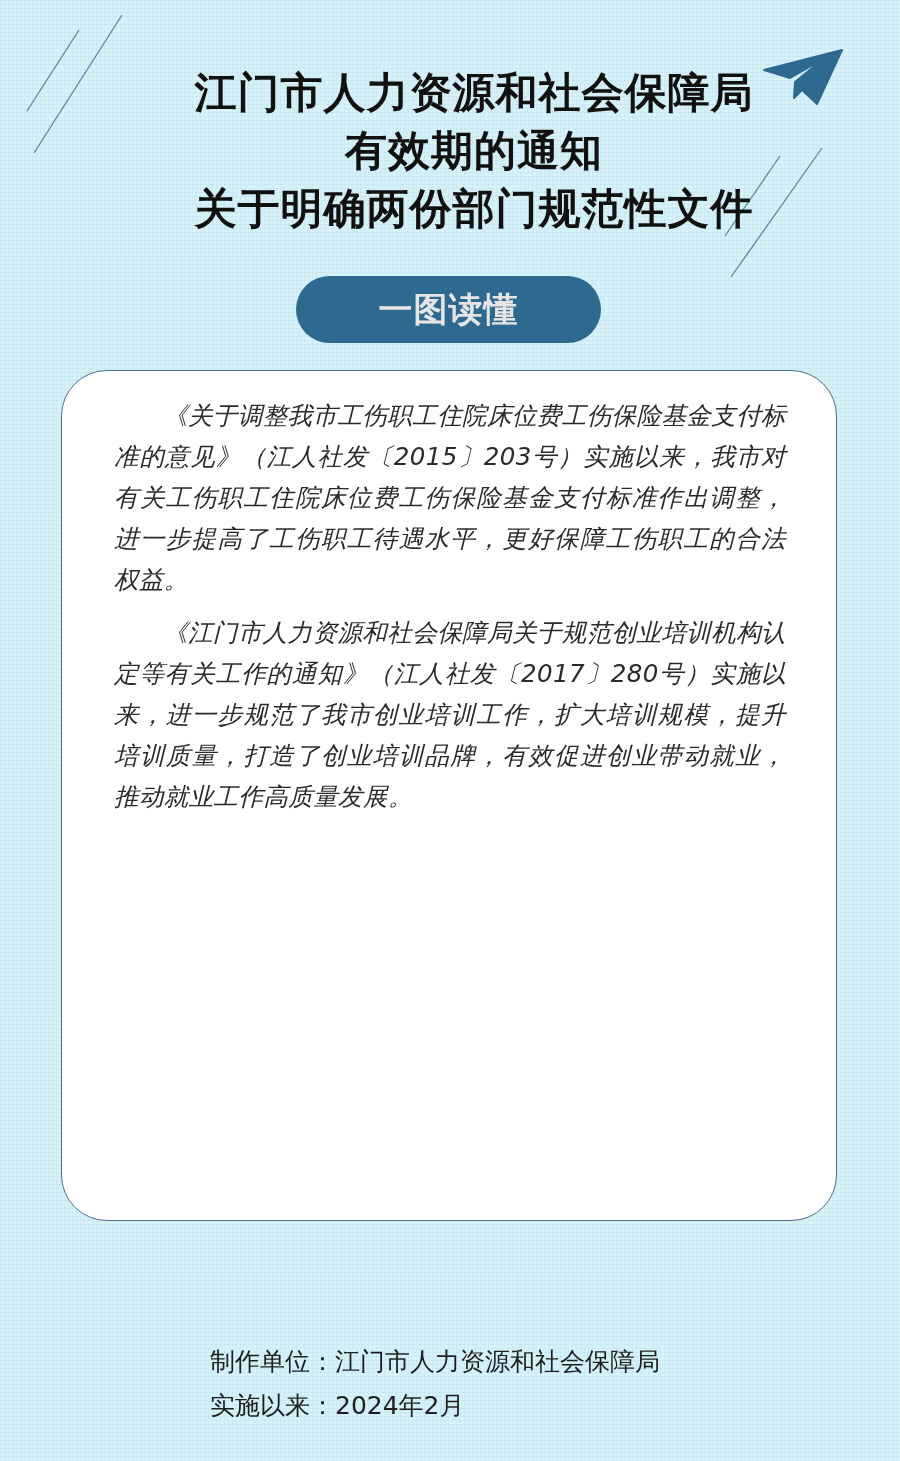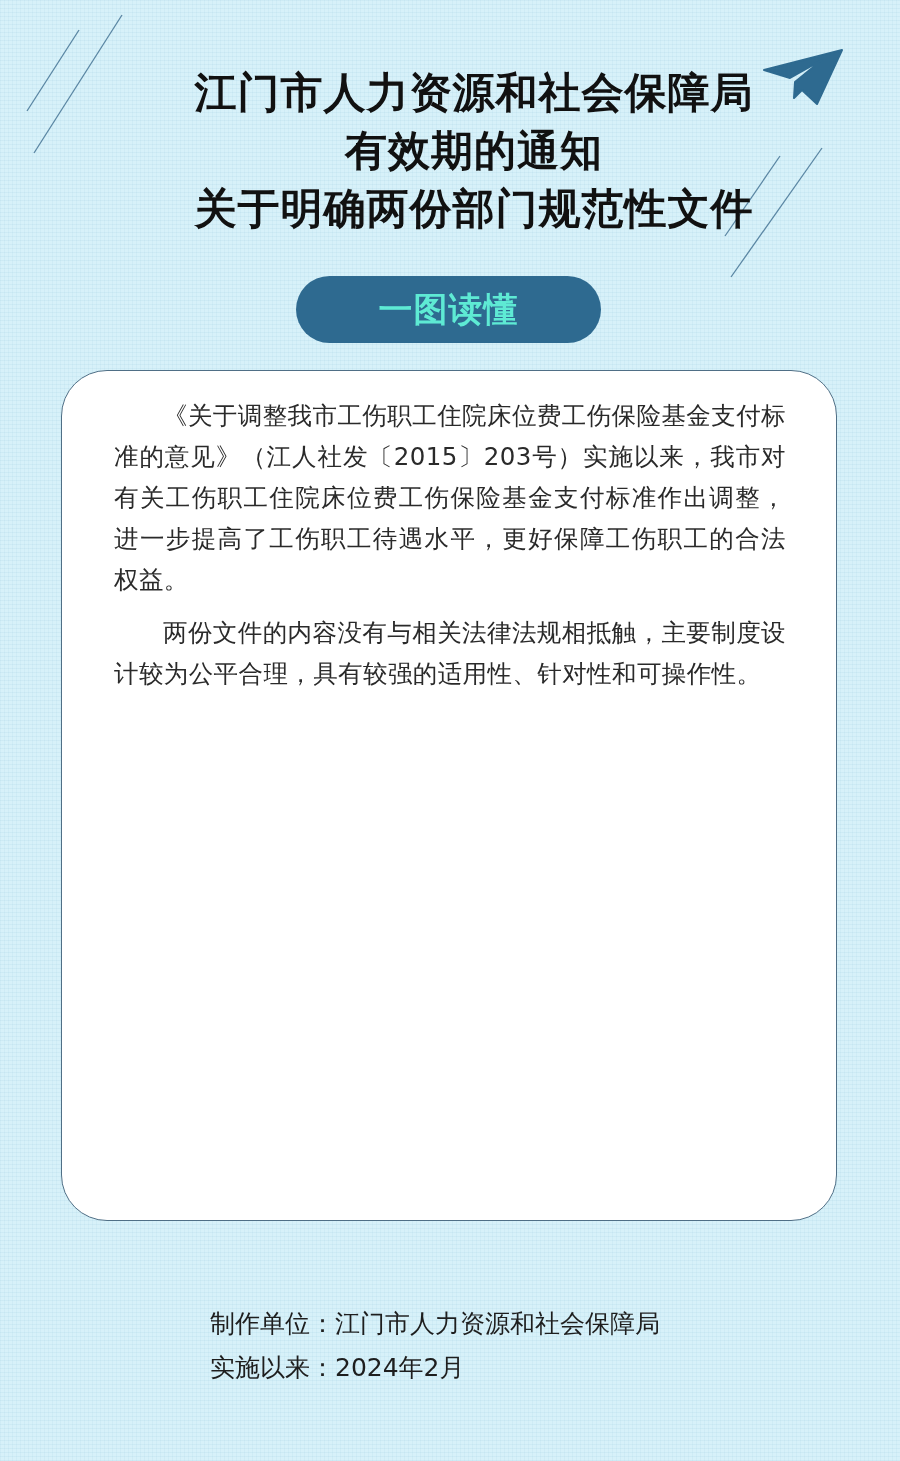--- a/index.html
+++ b/index.html
@@ -46,51 +46,52 @@
     }
     .title .line { display: block; white-space: nowrap; }
     .pill {
       position: absolute;
       left: 296px;
       top: 276px;
       width: 305px;
       height: 67px;
       border-radius: 34px;
       background: #2e6a90;
-      color: #5eead4;
+      color: #e5e5e5;
       font-weight: bold;
       font-size: 34px;
       line-height: 67px;
       text-align: center;
       letter-spacing: 1px;
     }
     .card {
       position: absolute;
       left: 61px;
       top: 370px;
       width: 776px;
       height: 851px;
       background: #ffffff;
       border: 1.5px solid #4f6f86;
       border-radius: 46px;
       padding: 24px 50px 0 52px;
+      font-style: italic;
     }
     .card p {
       font-size: 24.5px;
       line-height: 41px;
       color: #2a2a2a;
       text-indent: 2em;
       margin-bottom: 12px;
       text-align: justify;
       letter-spacing: 0.4px;
     }
     .footer {
       position: absolute;
       left: 210px;
-      top: 1302px;
+      top: 1340px;
       width: 560px;
     }
     .footer .row {
       font-size: 25px;
       line-height: 44px;
       color: #1e1e1e;
       white-space: nowrap;
     }
   </style>
 </head>
@@ -110,19 +111,19 @@
 <div class="title">
   <span class="line">江门市人力资源和社会保障局</span>
   <span class="line">有效期的通知</span>
   <span class="line">关于明确两份部门规范性文件</span>
 </div>
 
 <div class="pill">一图读懂</div>
 
 <div class="card">
   <p>《关于调整我市工伤职工住院床位费工伤保险基金支付标准的意见》（江人社发〔2015〕203号）实施以来，我市对有关工伤职工住院床位费工伤保险基金支付标准作出调整，进一步提高了工伤职工待遇水平，更好保障工伤职工的合法权益。</p>
-  <p>两份文件的内容没有与相关法律法规相抵触，主要制度设计较为公平合理，具有较强的适用性、针对性和可操作性。</p>
+  <p>《江门市人力资源和社会保障局关于规范创业培训机构认定等有关工作的通知》（江人社发〔2017〕280号）实施以来，进一步规范了我市创业培训工作，扩大培训规模，提升培训质量，打造了创业培训品牌，有效促进创业带动就业，推动就业工作高质量发展。</p>
 </div>
 
 <div class="footer">
   <div class="row">制作单位：江门市人力资源和社会保障局</div>
   <div class="row">实施以来：2024年2月</div>
 </div>
 
 </body></html>

